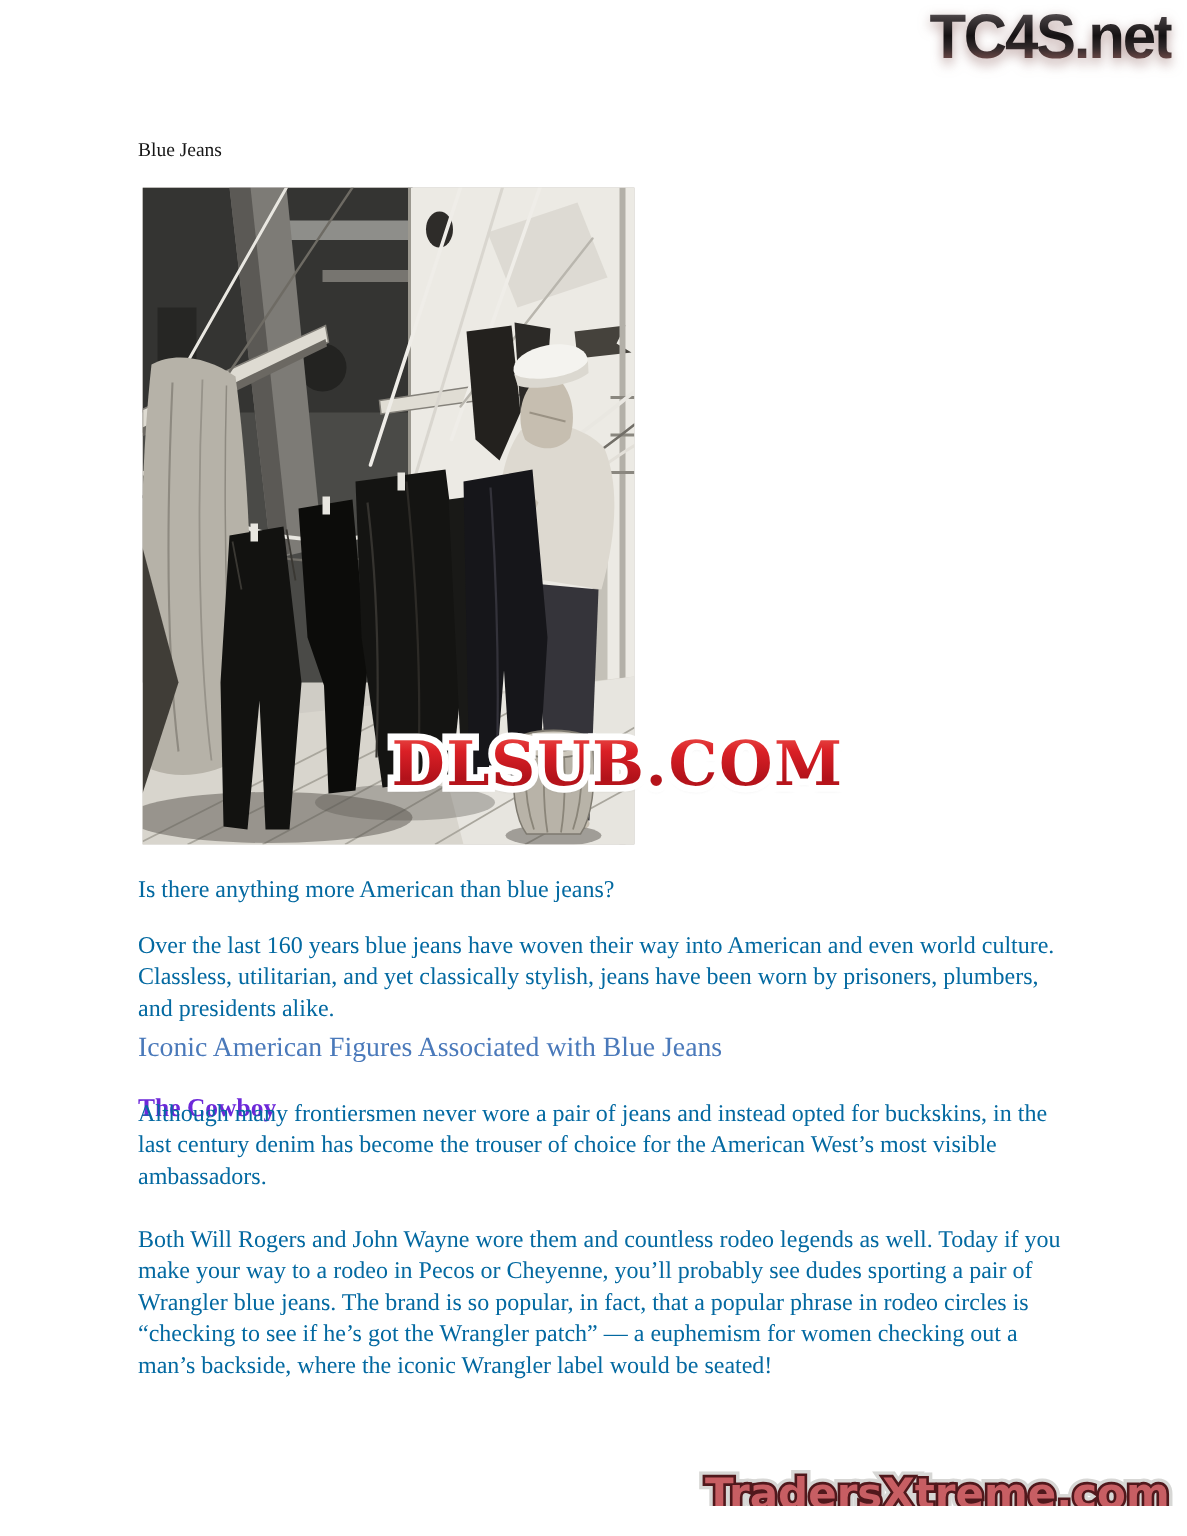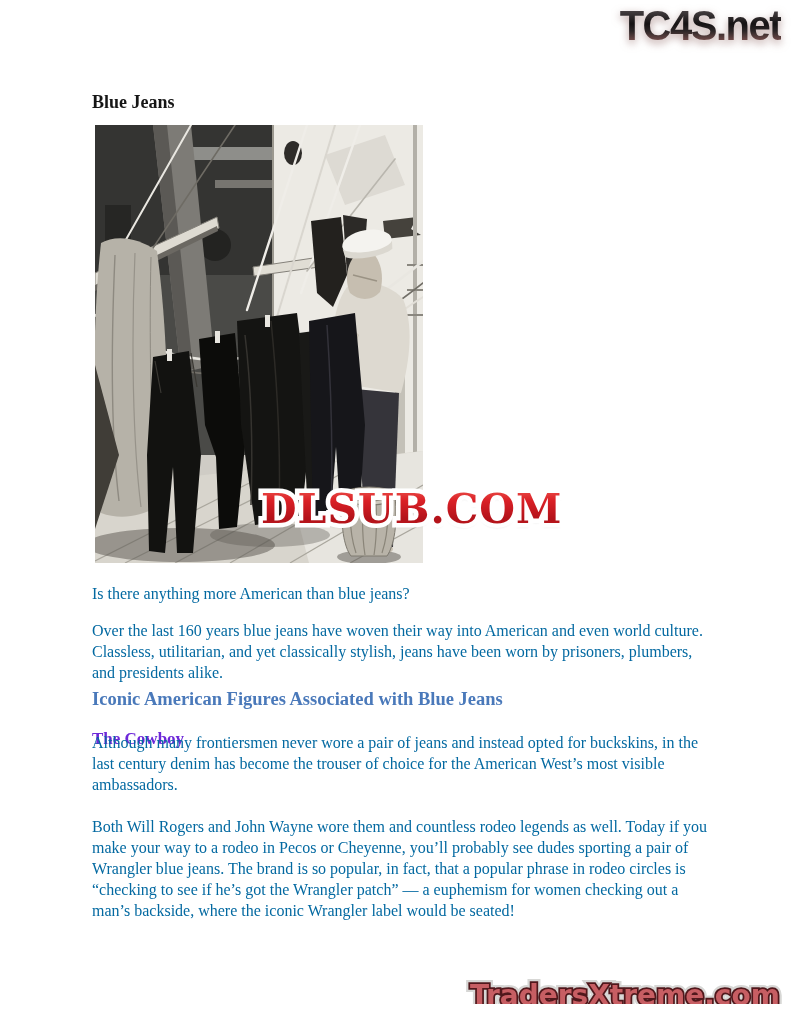--- a/index.html
+++ b/index.html
@@ -8,28 +8,28 @@
 
   
   .header-logo{position:absolute;top:2px;right:10px;
     font-family:"Liberation Sans",sans-serif;font-weight:bold;font-size:40px;letter-spacing:-1.5px;
     transform:scaleY(1.05);transform-origin:top right;
     background:linear-gradient(180deg,#8d888b 0%,#433d3f 20%,#151213 46%,#2e2728 62%,#7a504e 84%,#a6746f 100%);
     -webkit-background-clip:text;background-clip:text;color:transparent;
     filter:drop-shadow(0 3px 4px rgba(125,78,75,.55));cursor:pointer;}
 
   
-  .doc-title{position:absolute;left:92px;top:92px;font-size:18px;font-weight:bold;color:#161616;}
+  .doc-title{position:absolute;left:92px;top:92px;font-size:13px;font-weight:normal;color:#161616;}
   .para{position:absolute;left:92px;width:650px;font-size:16px;line-height:21px;color:#0369a1;
         white-space:pre-wrap;}
   #p-intro{top:583px;}
   #p-history{top:620px;font-family:Liberation Serif, serif;}
   #p-cowboy1{top:732px;}
   #p-cowboy2{top:816px;}
-  .section-h{position:absolute;left:92px;top:689px;font-size:18.5px;font-weight:bold;color:#4a79ba;}
+  .section-h{position:absolute;left:92px;top:689px;font-size:18.5px;font-weight:normal;color:#4a79ba;}
   .sub-h{position:absolute;left:92px;top:729px;font-size:17px;font-weight:bold;color:#6d28d9;}
 
   
   .photo{position:absolute;left:95px;top:125px;width:328px;height:438px;overflow:hidden;background:#cfccc5;}
   .photo svg{display:block;}
 
   
   .watermark{position:absolute;left:257px;top:486px;z-index:6;height:48px;
     font-family:"DejaVu Serif",serif;font-weight:bold;font-size:41px;line-height:46px;letter-spacing:1px;}
   .watermark .layer{position:absolute;left:4px;top:0;white-space:nowrap;}

